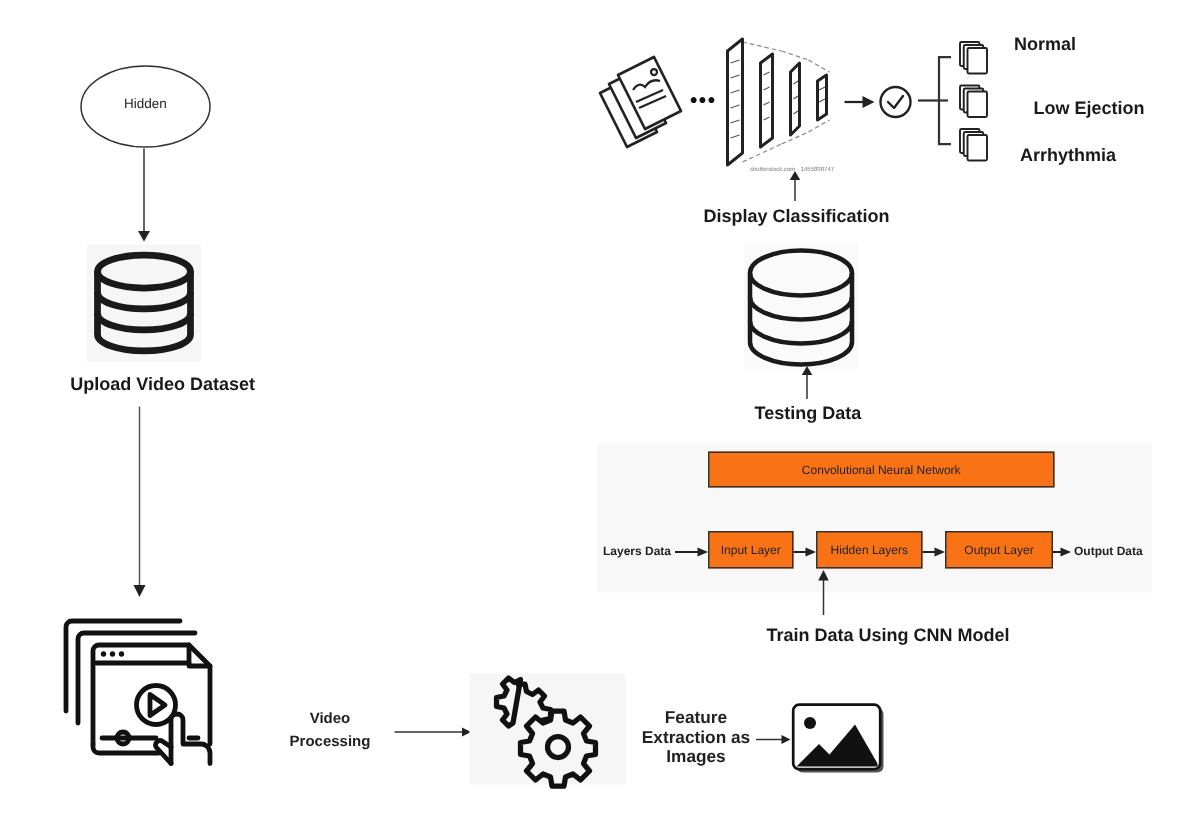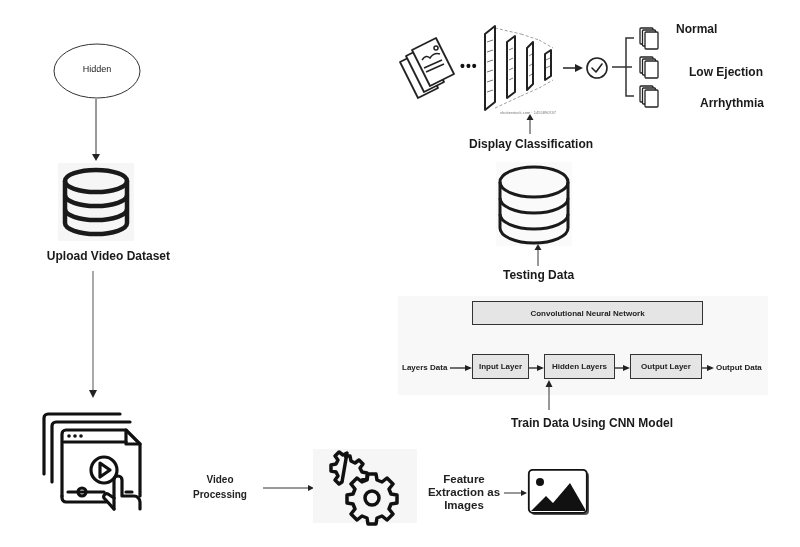--- a/index.html
+++ b/index.html
@@ -5,22 +5,22 @@
   html, body { margin: 0; padding: 0; background: #ffffff; }
   body { width: 800px; height: 547px; position: relative; overflow: hidden;
          font-family: "Liberation Sans", sans-serif; color: #111; }
   .abs { position: absolute; }
   .bold { font-weight: bold; }
   .lbl { font-size: 12px; font-weight: bold; color: #1a1a1a; white-space: nowrap; }
   .small { font-size: 8px; font-weight: bold; color: #222; white-space: nowrap; }
   .center { text-align: center; }
   svg { position: absolute; overflow: visible; }
   .panel-bg { background: #f6f6f6; }
-  .box { position: absolute; border: 1.5px solid #333; background: #e5e5e5; box-sizing: border-box;
-         display: flex; align-items: center; justify-content: center; font-size: 8px; font-weight: bold; color: #222; }
+  .box { position: absolute; border: 1.5px solid #333; background: #f97316; box-sizing: border-box;
+         display: flex; align-items: center; justify-content: center; font-size: 8px; font-weight: normal; color: #222; }
 </style>
 </head>
 <body>
 
 <svg style="left:52px;top:43px;width:90px;height:58px;">
   <ellipse cx="45" cy="28" rx="43" ry="27" fill="#fff" stroke="#333" stroke-width="1"></ellipse>
 </svg>
 <div class="abs small center" style="left:52px;top:64px;width:90px;font-size:9px;font-weight:normal;">Hidden</div>
 
 <svg style="left:90px;top:99px;width:12px;height:62px;">
@@ -230,19 +230,19 @@
 <svg style="left:639px;top:85px;width:24px;height:24px;">
   <g fill="#fff" stroke="#222" stroke-width="1.3">
     <rect x="1" y="1" width="13" height="16" rx="1"></rect>
     <rect x="3.5" y="3" width="13" height="16" rx="1"></rect>
     <rect x="6" y="5" width="13" height="17" rx="1"></rect>
   </g>
 </svg>
 
 <div class="abs lbl" style="left:676px;top:22px;">Normal</div>
 <div class="abs lbl" style="left:689px;top:65px;">Low Ejection</div>
-<div class="abs lbl" style="left:700px;top:96px;">Arrhythmia</div>
+<div class="abs lbl" style="left:680px;top:96px;">Arrhythmia</div>
 
 <svg style="left:525px;top:114px;width:10px;height:22px;">
   <line x1="5" y1="5" x2="5" y2="20" stroke="#333" stroke-width="1"></line>
   <polygon points="1.5,6 8.5,6 5,0" fill="#222"></polygon>
 </svg>
 <div class="abs lbl" style="left:469px;top:137px;">Display Classification</div>
 
 </body></html>

